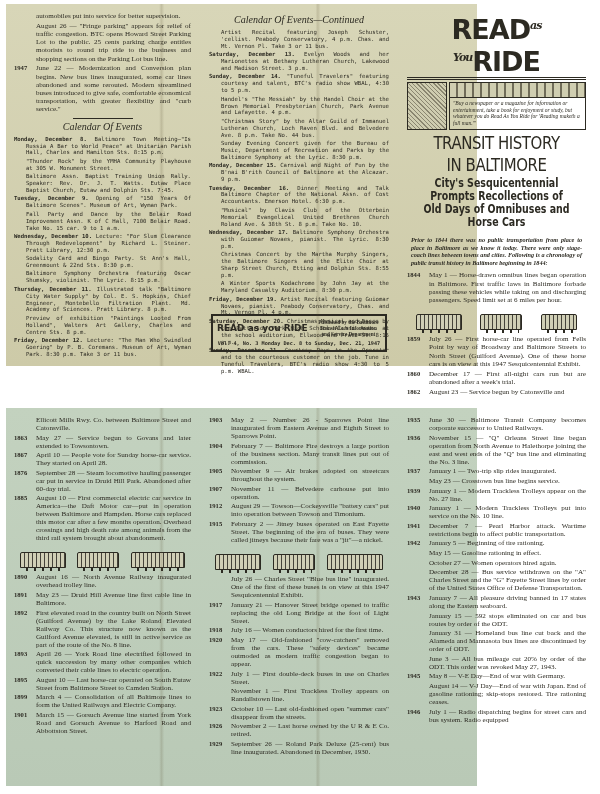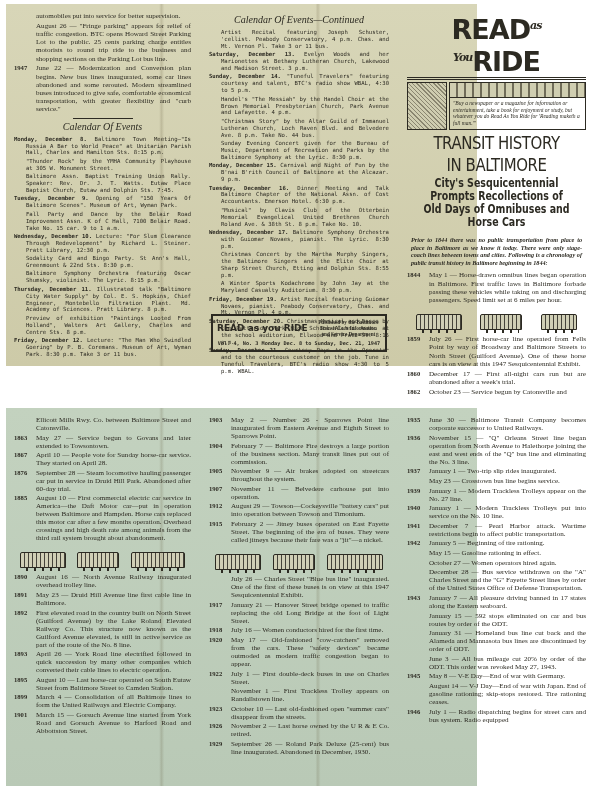--- a/index.html
+++ b/index.html
@@ -129,21 +129,21 @@
     <div class="entry">
       <span class="yr">1859</span>
       <span class="txt">July 26 — First horse-car line operated from Fells Point by way of Broadway and Baltimore Streets to North Street (Guilford Avenue). One of these horse cars is on view at this 1947 Sesquicentennial Exhibit.</span>
     </div>
     <div class="entry">
       <span class="yr">1860</span>
       <span class="txt">December 17 — First all-night cars run but are abandoned after a week's trial.</span>
     </div>
     <div class="entry">
       <span class="yr">1862</span>
-      <span class="txt">October 23 — Service begun by Catonsville and</span>
+      <span class="txt">August 23 — Service begun by Catonsville and</span>
     </div>
   </div>
 </div>
 
 <div class="sheet sheet-bottom bot">
 
   <div class="col c1">
     <div class="cont">Ellicott Mills Rwy. Co. between Baltimore Street and Catonsville.</div>
     <div class="entry">
         <span class="yr">1863</span>

